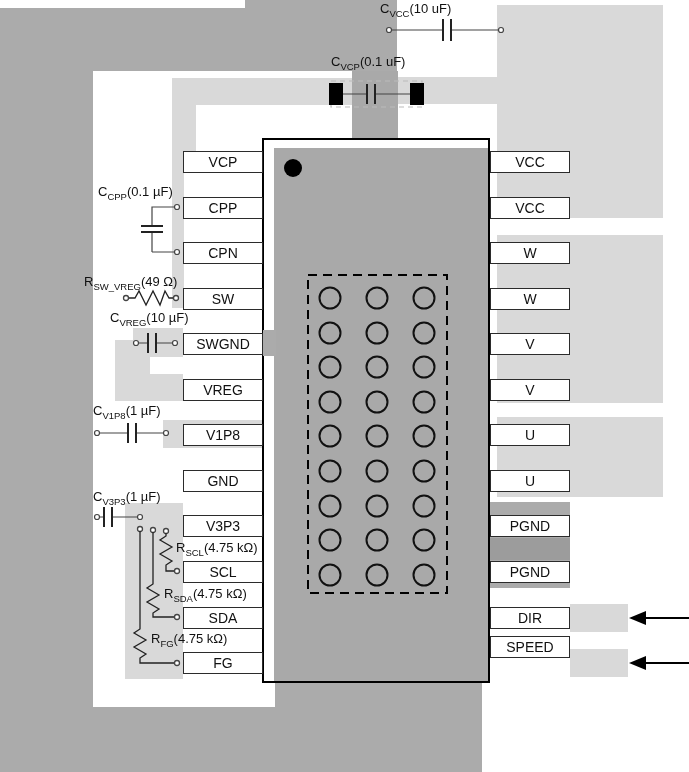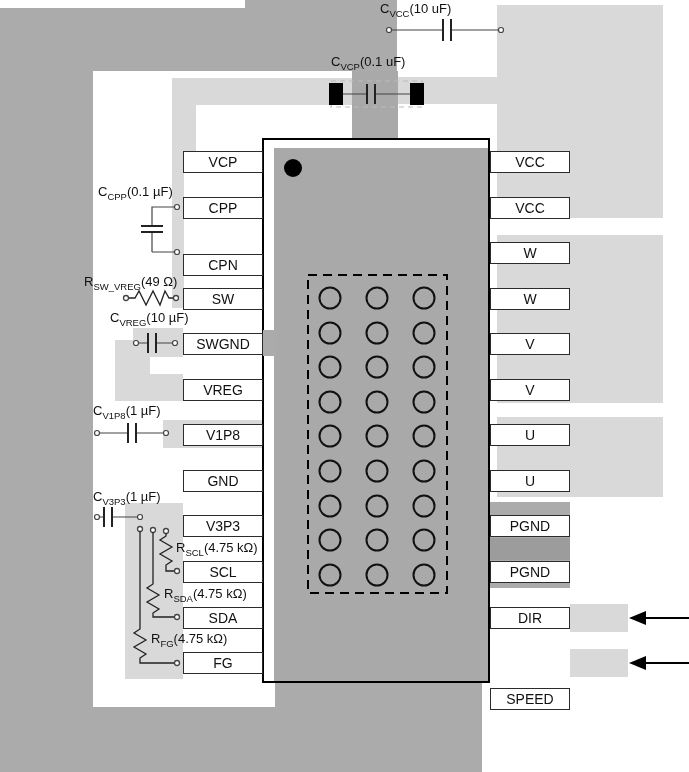--- a/index.html
+++ b/index.html
@@ -157,42 +157,42 @@
     </g>
     <g>
       <path d="M646,663 H689" stroke="#000" stroke-width="2"></path>
       <polygon points="629,663 646,656 646,670" fill="#000"></polygon>
     </g>
   </svg>
 
   <div id="pins">
       <div class="pin" style="left: 183px; top: 151px;">VCP</div>
       <div class="pin" style="left: 183px; top: 197px;">CPP</div>
-      <div class="pin" style="left: 183px; top: 254px; text-align: center;">CPN</div>
+      <div class="pin" style="left: 183px; top: 242px; text-align: center;">CPN</div>
       <div class="pin" style="left: 183px; top: 288px; text-align: right;">SW</div>
       <div class="pin" style="left: 183px; top: 333px;">SWGND</div>
       <div class="pin" style="left: 183px; top: 379px;">VREG</div>
       <div class="pin" style="left: 183px; top: 424px;">V1P8</div>
       <div class="pin" style="left: 183px; top: 470px;">GND</div>
       <div class="pin" style="left: 183px; top: 515px;">V3P3</div>
       <div class="pin" style="left: 183px; top: 561px;">SCL</div>
       <div class="pin" style="left: 183px; top: 607px;">SDA</div>
       <div class="pin" style="left: 183px; top: 652px;">FG</div>
       <div class="pin" style="left: 490px; top: 151px;">VCC</div>
       <div class="pin" style="left: 490px; top: 197px;">VCC</div>
       <div class="pin" style="left: 490px; top: 242px;">W</div>
       <div class="pin" style="left: 490px; top: 288px;">W</div>
       <div class="pin" style="left: 490px; top: 333px;">V</div>
       <div class="pin" style="left: 490px; top: 379px;">V</div>
       <div class="pin" style="left: 490px; top: 424px;">U</div>
       <div class="pin" style="left: 490px; top: 470px;">U</div>
       <div class="pin" style="left: 490px; top: 515px;">PGND</div>
       <div class="pin" style="left: 490px; top: 561px;">PGND</div>
       <div class="pin" style="left: 490px; top: 607px;">DIR</div>
-      <div class="pin" style="left: 490px; top: 688px;">SPEED</div>
+      <div class="pin" style="left: 490px; top: 636px;">SPEED</div>
     </div>
   <div id="labels">
       <div class="clabel" style="left: 380px; top: 1px;"><span>C</span><sub>VCC</sub><span>(10 uF)</span></div>
       <div class="clabel" style="left: 331px; top: 54px;"><span>C</span><sub>VCP</sub><span>(0.1 uF)</span></div>
       <div class="clabel" style="left: 98px; top: 184px;"><span>C</span><sub>CPP</sub><span>(0.1 µF)</span></div>
       <div class="clabel" style="left: 84px; top: 274px;"><span>R</span><sub>SW_VREG</sub><span>(49 Ω)</span></div>
       <div class="clabel" style="left: 110px; top: 310px;"><span>C</span><sub>VREG</sub><span>(10 µF)</span></div>
       <div class="clabel" style="left: 93px; top: 403px;"><span>C</span><sub>V1P8</sub><span>(1 µF)</span></div>
       <div class="clabel" style="left: 93px; top: 489px;"><span>C</span><sub>V3P3</sub><span>(1 µF)</span></div>
       <div class="clabel" style="left: 176px; top: 540px;"><span>R</span><sub>SCL</sub><span>(4.75 kΩ)</span></div>

